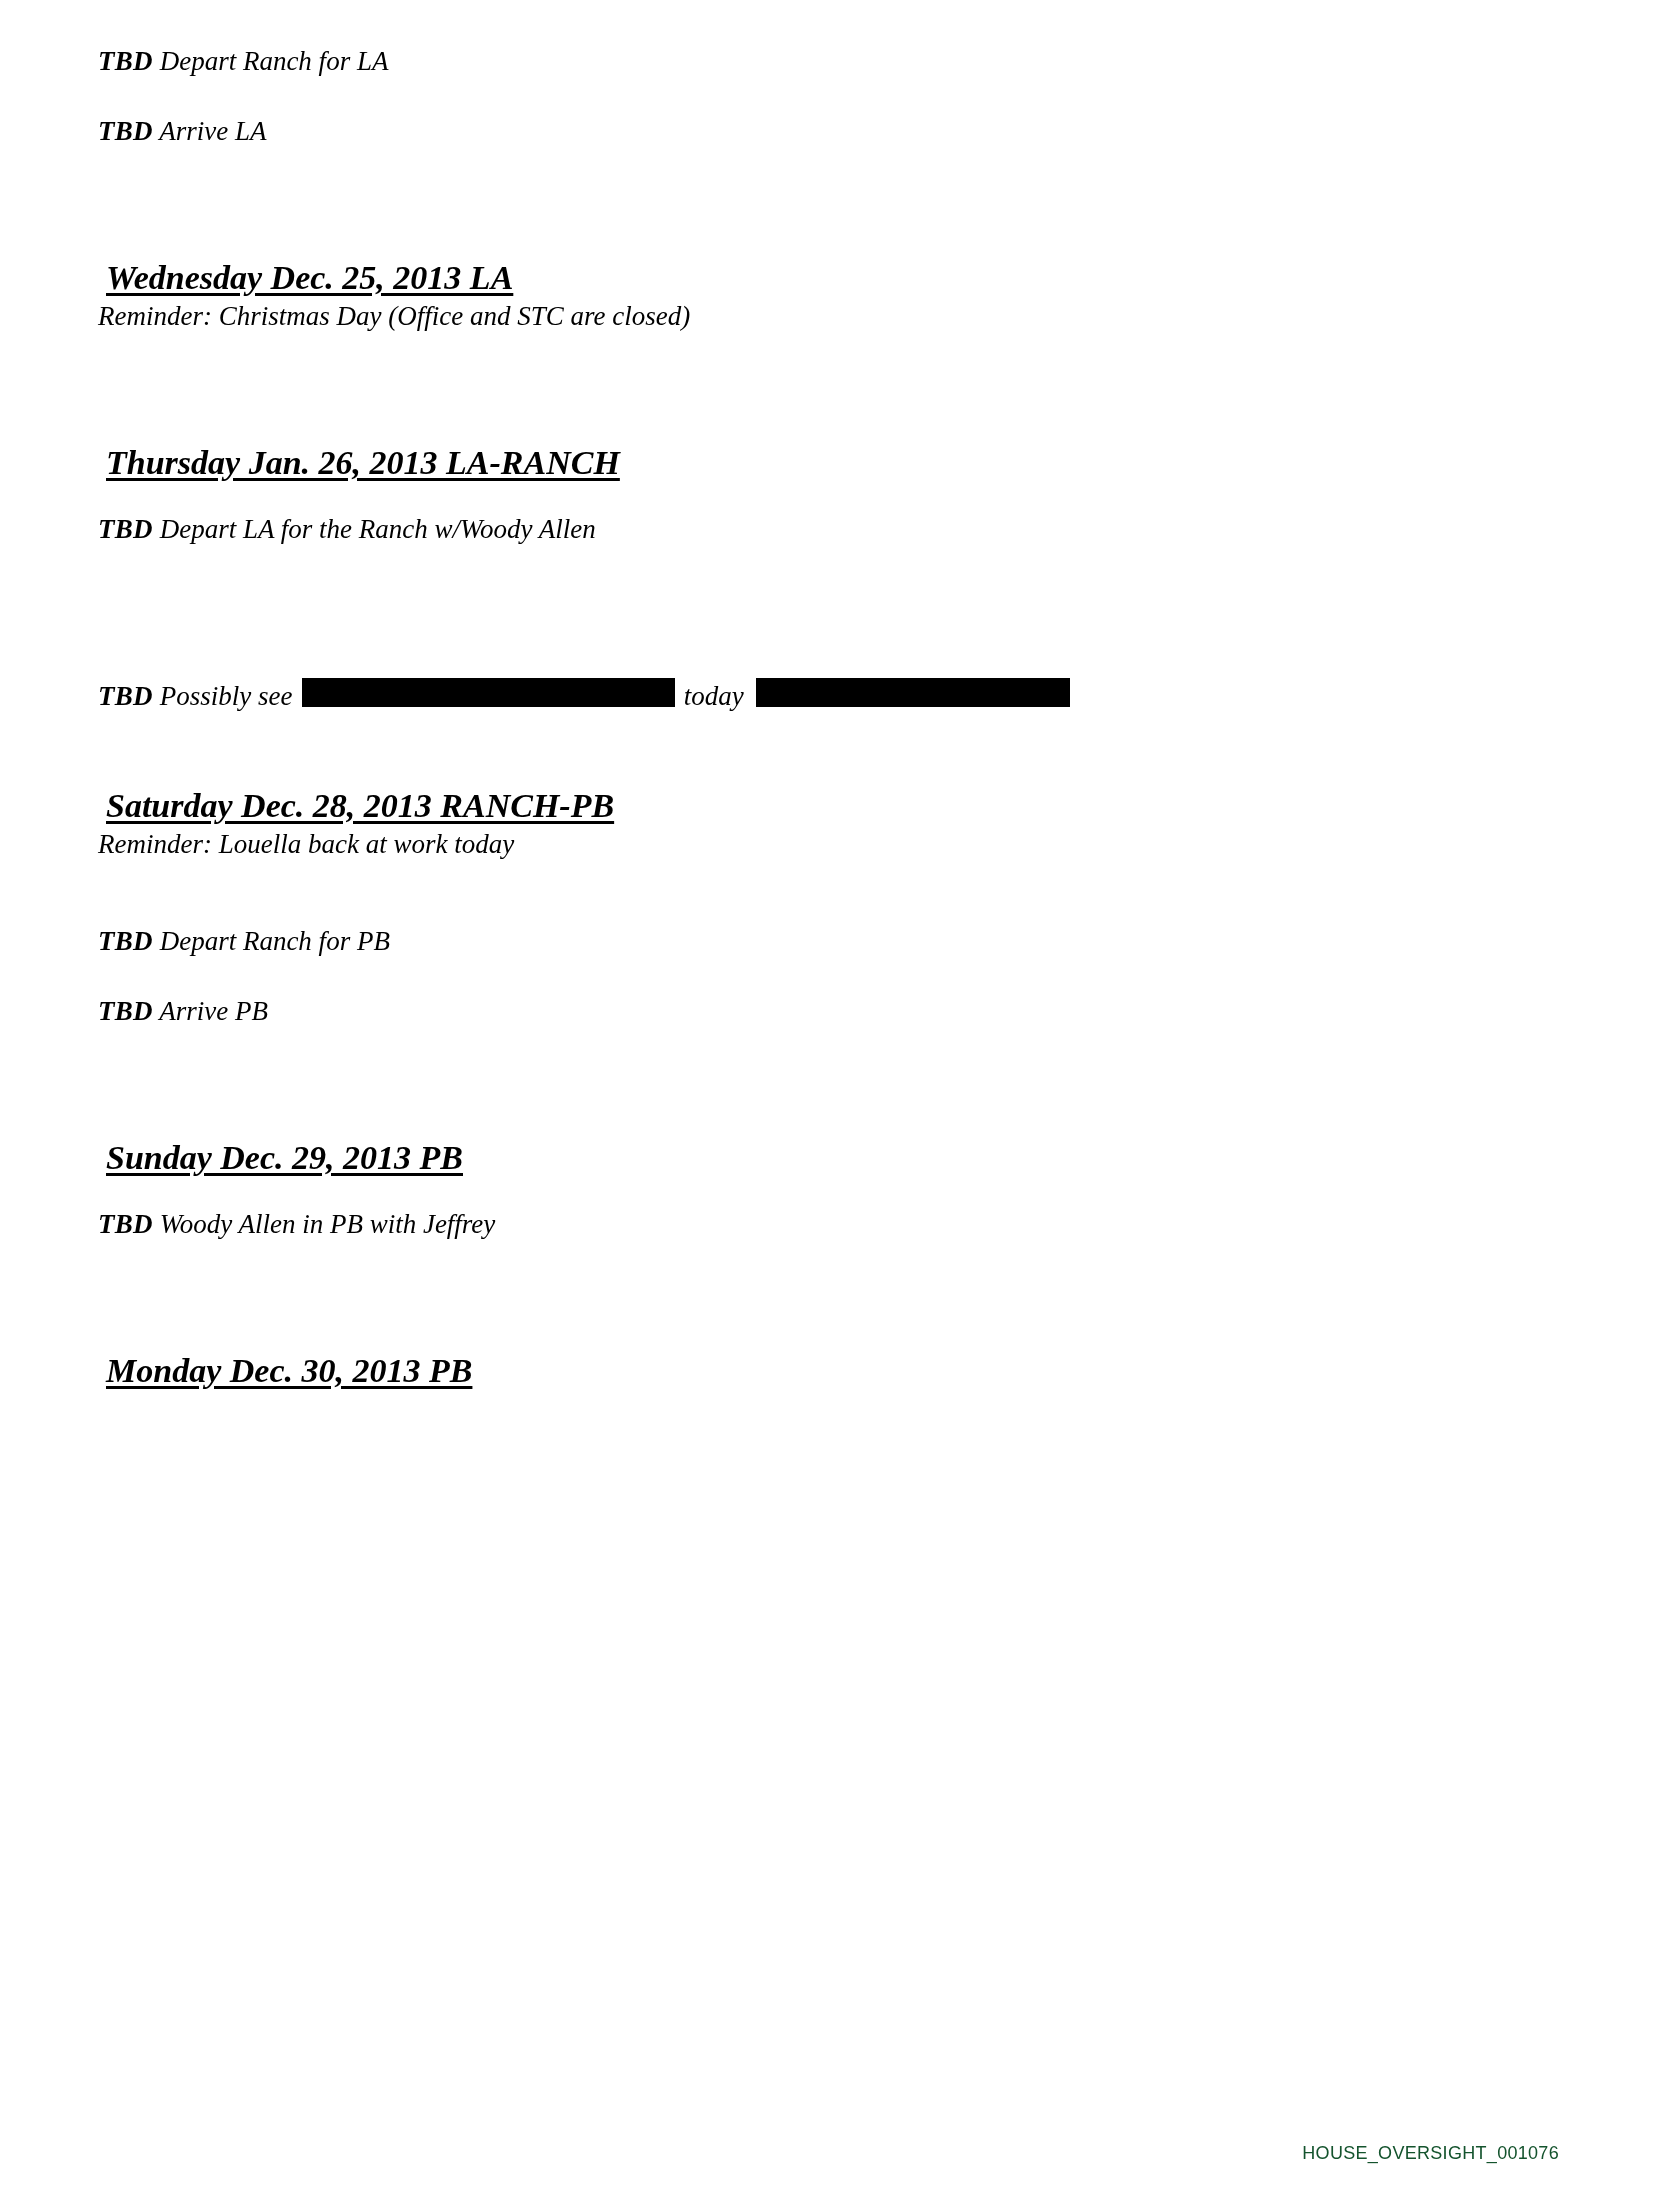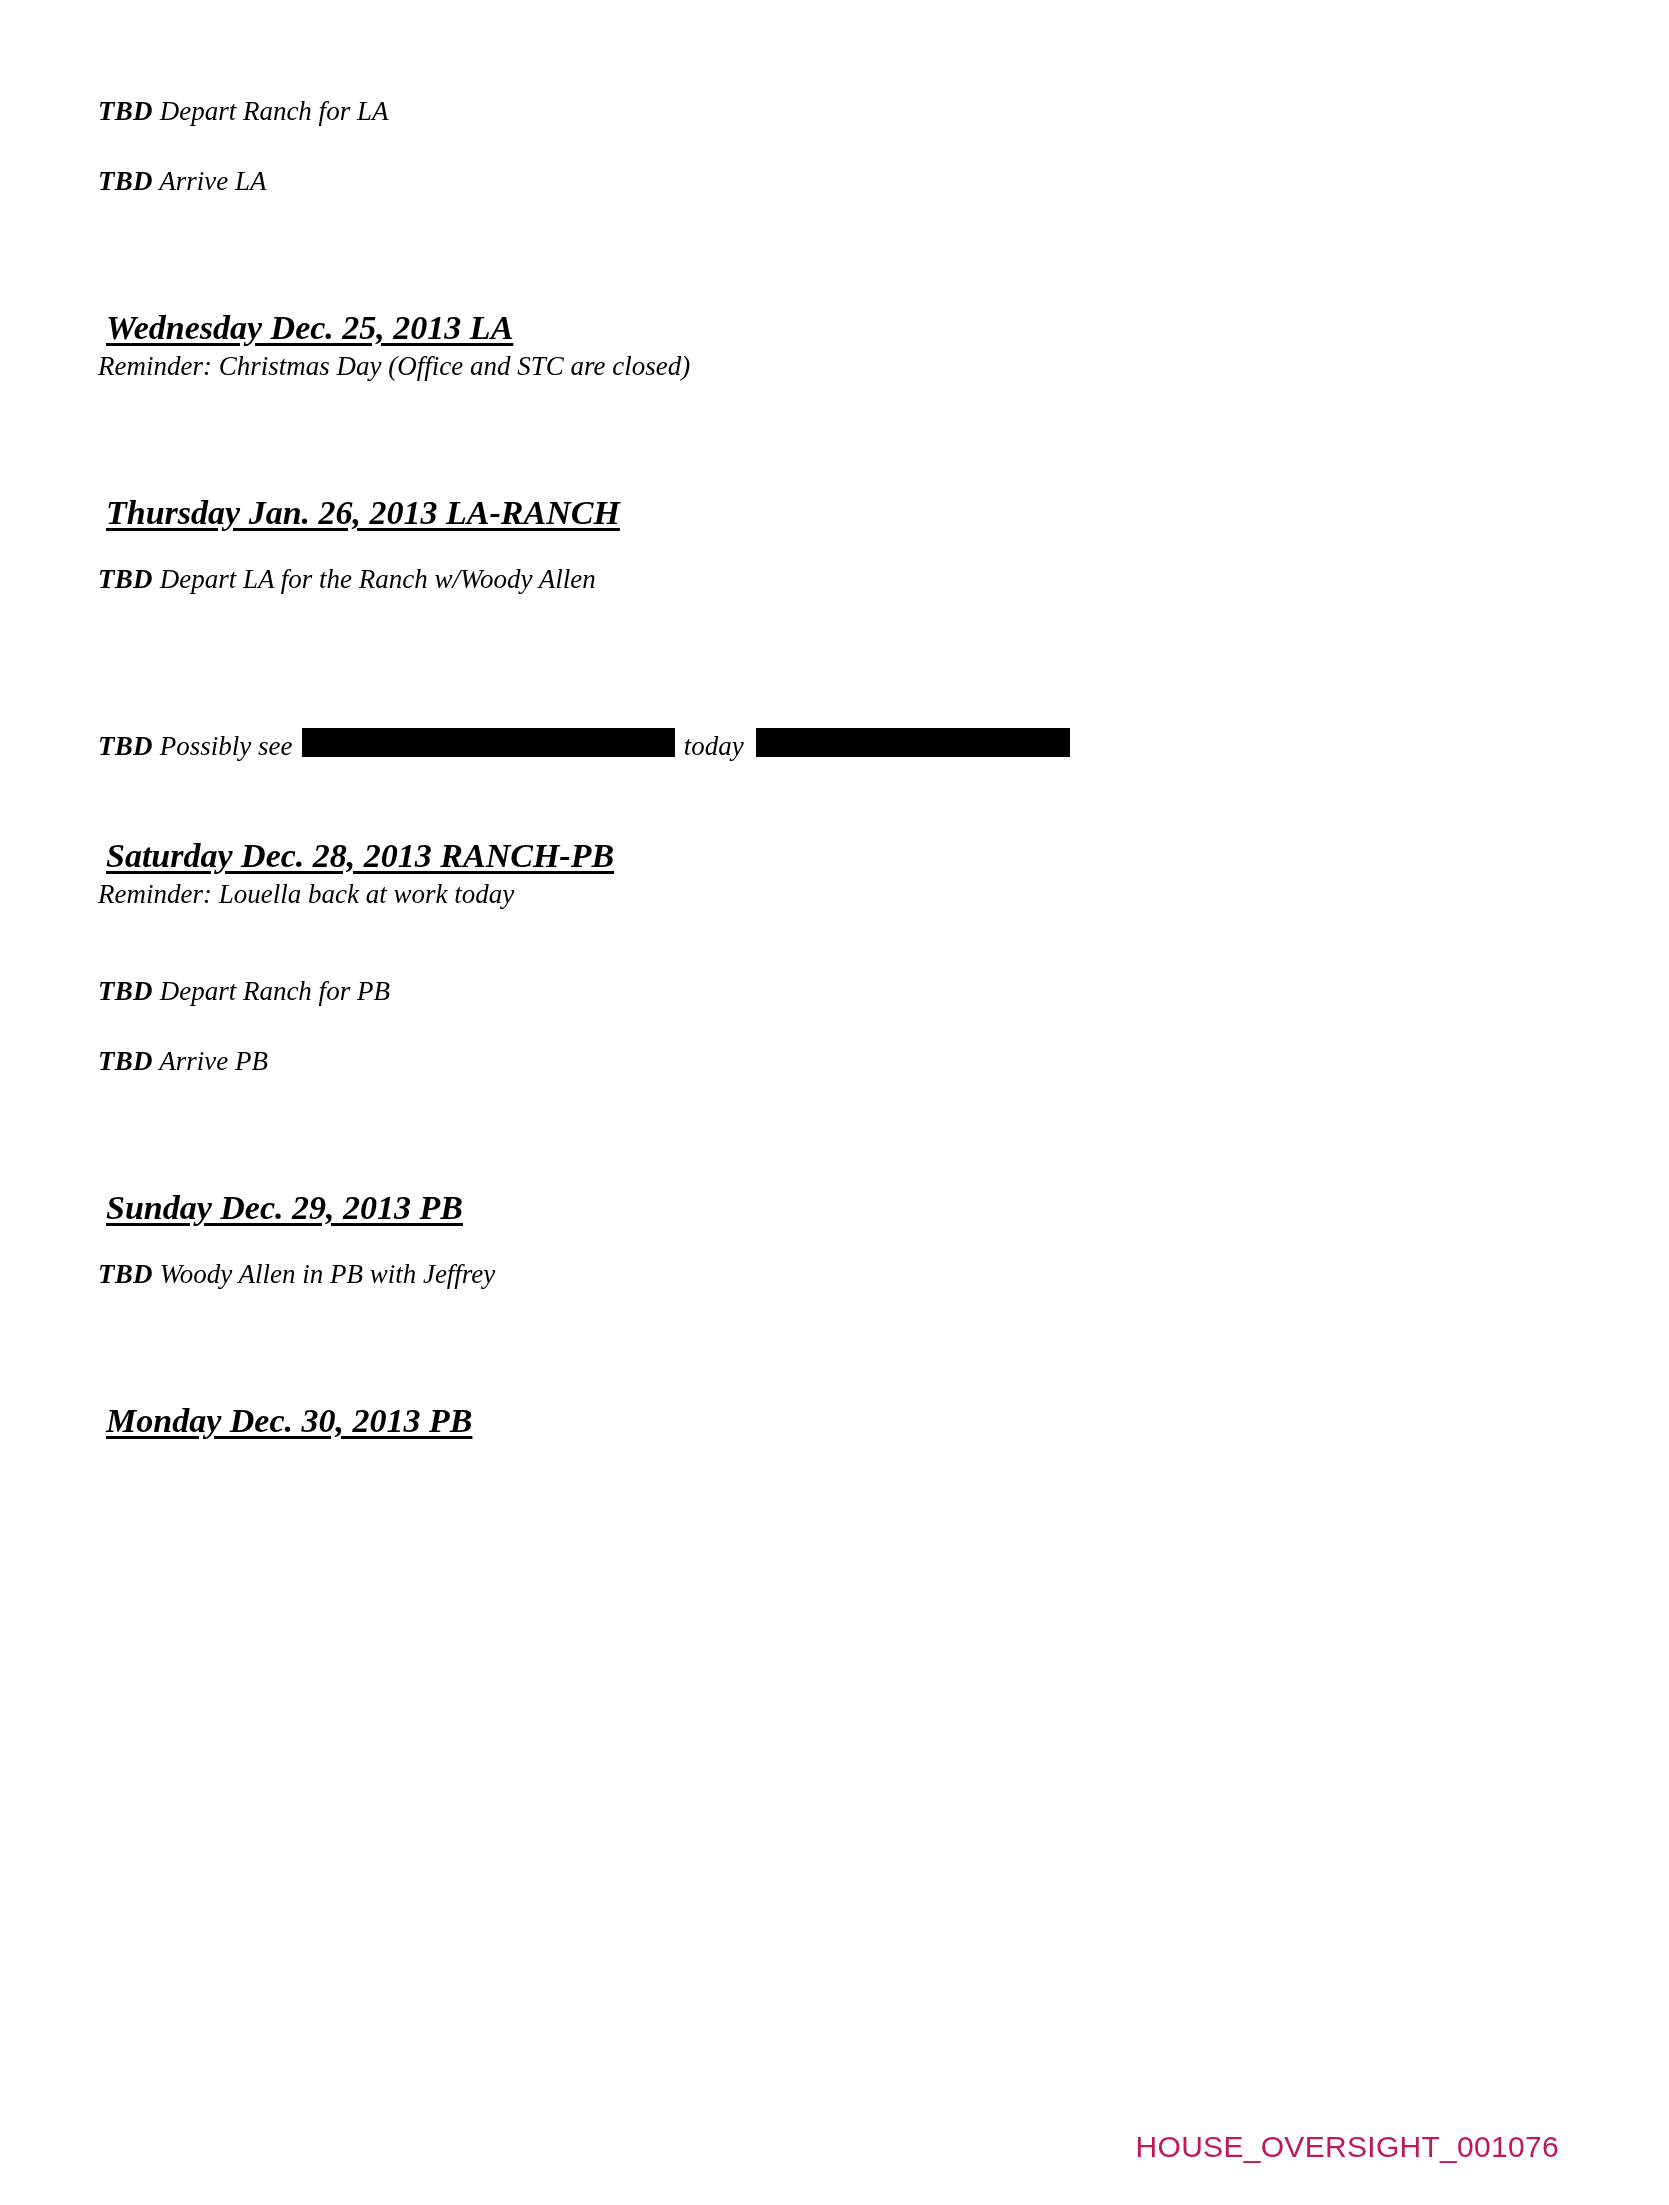--- a/index.html
+++ b/index.html
@@ -10,21 +10,21 @@
   body {
     font-family: "Liberation Serif", serif;
     color: #000000;
   }
   .page {
     position: relative;
     width: 1669px;
     height: 2205px;
     background: #ffffff;
     box-sizing: border-box;
-    padding: 98px 111px 0 98px;
+    padding: 48px 111px 0 98px;
     overflow: hidden;
   }
   .content {
     width: 1375px;
   }
   .line {
     font-size: 27px;
     line-height: 1.0;
     font-style: italic;
     white-space: nowrap;
@@ -61,23 +61,23 @@
     vertical-align: -2px;
     height: 29px;
   }
   .r1 { width: 373px; margin: 0 9.2px; }
   .r2 { width: 314px; margin-left: 11.8px; }
   .footer {
     position: absolute;
     right: 110px;
     bottom: 41px;
     font-family: "Liberation Sans", sans-serif;
-    font-size: 30px;
+    font-size: 18px;
     letter-spacing: 0.3px;
-    color: #be185d;
+    color: #14532d;
     white-space: nowrap;
   }
 </style>
 </head>
 <body>
 
 <div class="page">
   <div class="content" id="body-root">
       <p class="line entry"><span class="tbd">TBD</span> <span class="txt">Depart Ranch for LA</span></p>
       <p class="line entry"><span class="tbd">TBD</span> <span class="txt">Arrive LA</span></p>

